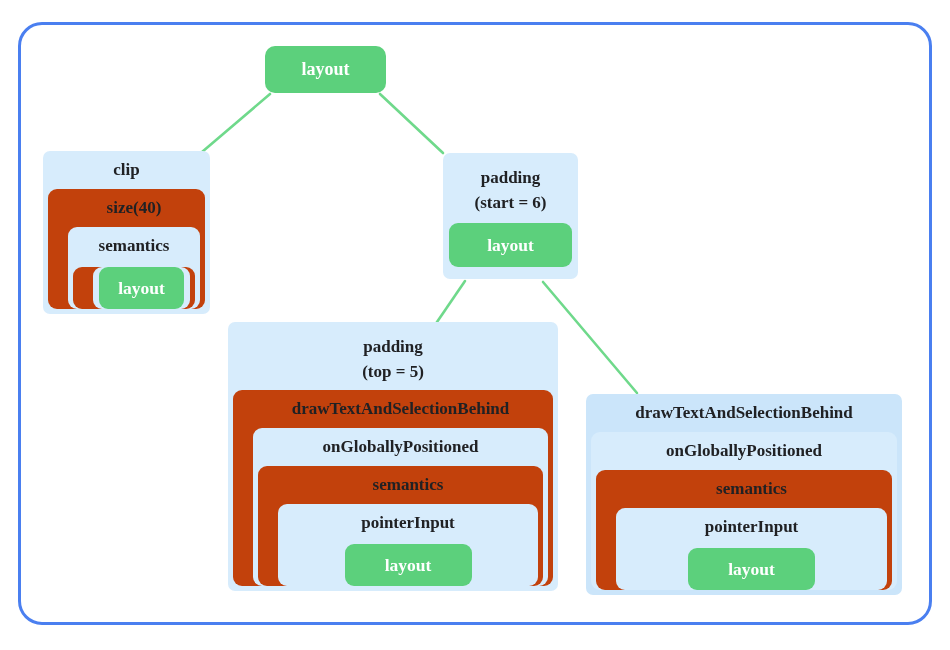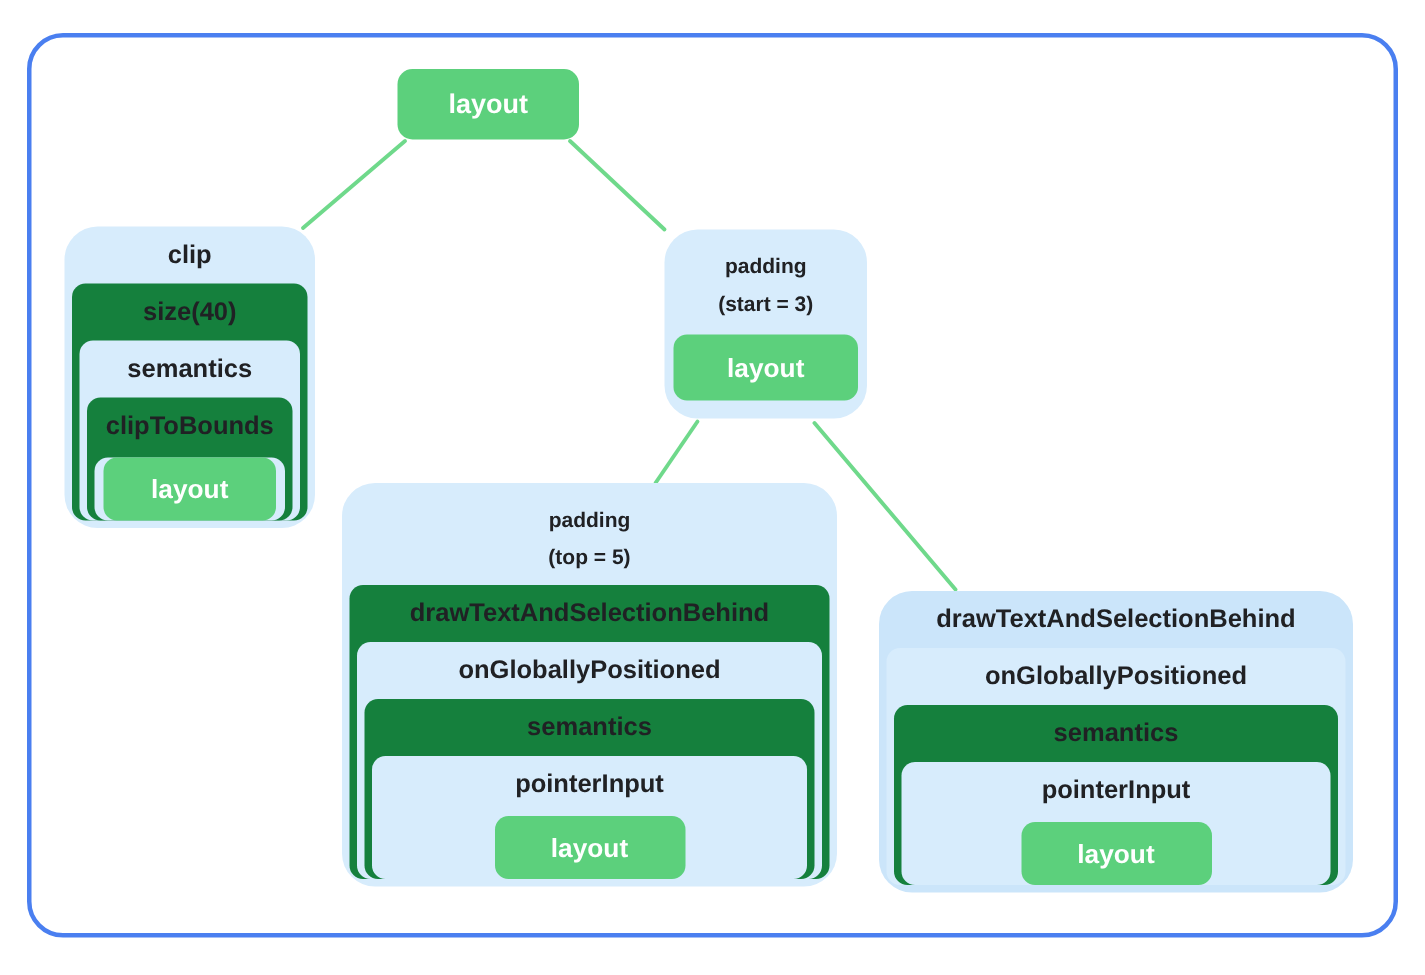--- a/index.html
+++ b/index.html
@@ -1,40 +1,40 @@
 <!DOCTYPE html>
 <html><head>
 <meta charset="utf-8">
 <style>
   html,body{margin:0;padding:0;background:#ffffff;}
   .stage{
     position:relative;width:950px;height:650px;background:#ffffff;overflow:hidden;
-    font-family:Liberation Sans, sans-serif;
+    font-family:Liberation Serif, serif;
   }
   .frame{
     position:absolute;left:18px;top:22px;width:914px;height:603px;
     border:3.5px solid #4a7ff0;border-radius:24px;box-sizing:border-box;background:transparent;
   }
   .edges{position:absolute;left:0;top:0;width:950px;height:650px;pointer-events:none;}
   .root-node{
     position:absolute;left:265px;top:46px;width:121px;height:47px;
     background:#5cd07c;border-radius:10px;color:#ffffff;text-align:center;
     line-height:47px;font-size:18px;font-weight:bold;
   }
-  .chain{position:absolute;border-radius:22px;}
+  .chain{position:absolute;border-radius:7px;}
   .nest{border-radius:9px;margin:0 5px 5px;}
   .light{background:#d7ecfc;}
-  .medium{background:#15803d;}
+  .medium{background:#c2410c;padding-left:15px;}
   .outer-mid{background:#cbe5fa;}
   .mod-label{
     height:38px;line-height:38px;text-align:center;
     font-size:17px;font-weight:bold;color:#202124;white-space:nowrap;
   }
   .title2{
-    padding:12px 0 6px;text-align:center;font-size:14px;font-weight:bold;
+    padding:12px 0 6px;text-align:center;font-size:17px;font-weight:bold;
     color:#202124;line-height:25px;
   }
   .leaf{
     height:42px;line-height:42px;border-radius:9px;background:#5cd07c;
     color:#ffffff;text-align:center;font-size:17.5px;font-weight:bold;
   }
   .leaf.stretch{margin:2px 6px 5px;}
   .leaf.fixed{width:127px;margin:2px auto 5px;}
   .leaf.wide{height:44px;line-height:44px;margin:2px 6px 12px;}
 </style>
@@ -54,33 +54,32 @@
 
   <div class="root-node">layout</div>
 
   <div class="chain light" style="left:43px;top:151px;width:167px;">
     <div class="mod-label">clip</div>
     <div class="nest medium">
       <div class="mod-label">size(40)</div>
       <div class="nest light">
         <div class="mod-label">semantics</div>
         <div class="nest medium">
-          <div class="mod-label">clipToBounds</div>
           <div class="nest light">
             <div class="leaf stretch">layout</div>
           </div>
         </div>
       </div>
     </div>
   </div>
 
   <div class="chain light" style="left:443px;top:153px;width:135px;">
     <div class="title2">
       <div>padding</div>
-      <div>(start = 3)</div>
+      <div>(start = 6)</div>
     </div>
     <div class="leaf wide">layout</div>
   </div>
 
   <div class="chain light" style="left:228px;top:322px;width:330px;">
     <div class="title2">
       <div>padding</div>
       <div>(top = 5)</div>
     </div>
     <div class="nest medium">

